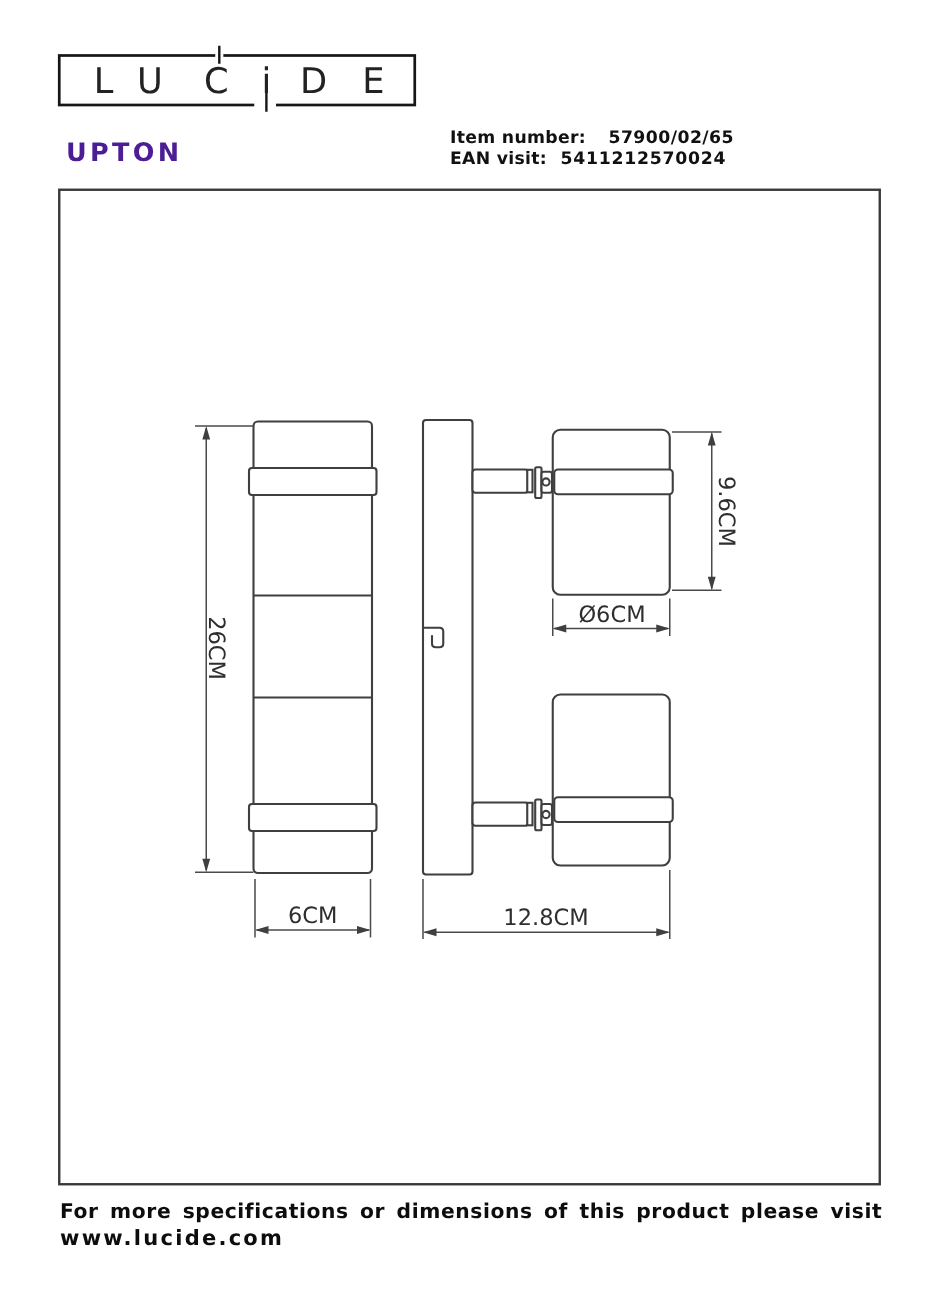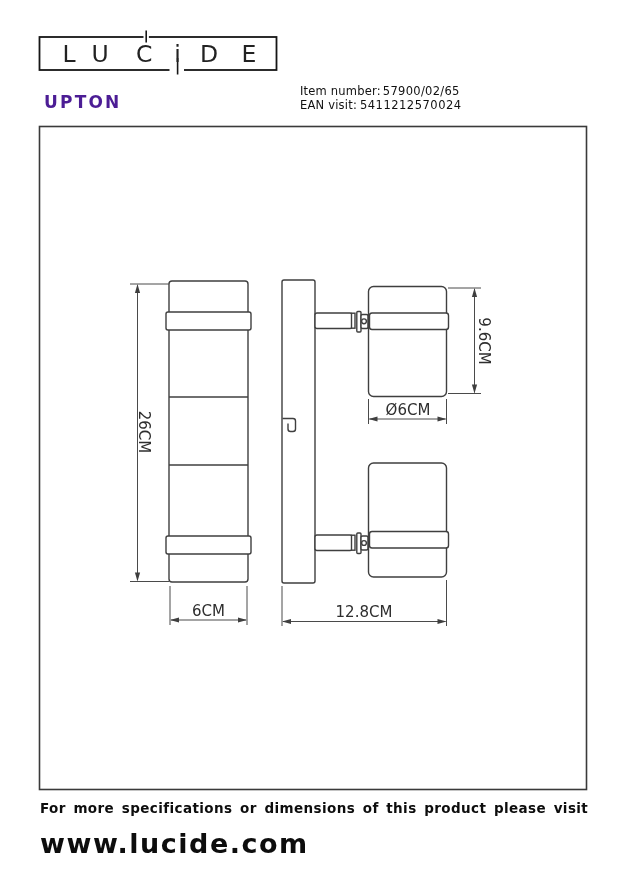--- a/index.html
+++ b/index.html
@@ -22,26 +22,26 @@
   .dimline{fill:none;stroke:#4a4a4a;stroke-width:1;}
   .arr{fill:#3f3f3f;stroke:none;}
   .dimt{font-size:15px;fill:#2e2e2e;}
 
   
   .title{
     position:absolute;left:44px;top:92px;
     font-size:17px;font-weight:bold;letter-spacing:2.2px;color:#4c1d95;
   }
   .meta{position:absolute;left:300px;top:85px;font-size:11.5px;line-height:13.5px;color:#111;}
-  .meta .b{font-weight:normal;letter-spacing:0.2px;margin-top:38px;}
-  .meta .v{margin-left:2px;font-weight:normal;letter-spacing:0.3px;}
-  .meta .vn{margin-left:3px;font-weight:normal;letter-spacing:0.5px;}
+  .meta .b{font-weight:bold;letter-spacing:0.2px;margin-top:38px;}
+  .meta .v{margin-left:15px;font-weight:bold;letter-spacing:0.3px;}
+  .meta .vn{margin-left:9px;font-weight:bold;letter-spacing:0.5px;}
   .footer{position:absolute;left:40px;top:800px;color:#0d0d0d;}
   .f1{font-size:13.5px;font-weight:bold;letter-spacing:0.4px;word-spacing:2.5px;}
-  .f2{font-size:27px;font-weight:bold;letter-spacing:1.5px;margin-top:12px;}
+  .f2{font-size:14px;font-weight:bold;letter-spacing:1.5px;margin-top:2px;}
 </style>
 </head>
 <body>
 
 <div class="sheet">
 
   <svg class="art" width="620" height="877" viewBox="0 0 620 877">
 
     <g>
       <rect class="logobox" x="39.5" y="37" width="237" height="33"></rect>

